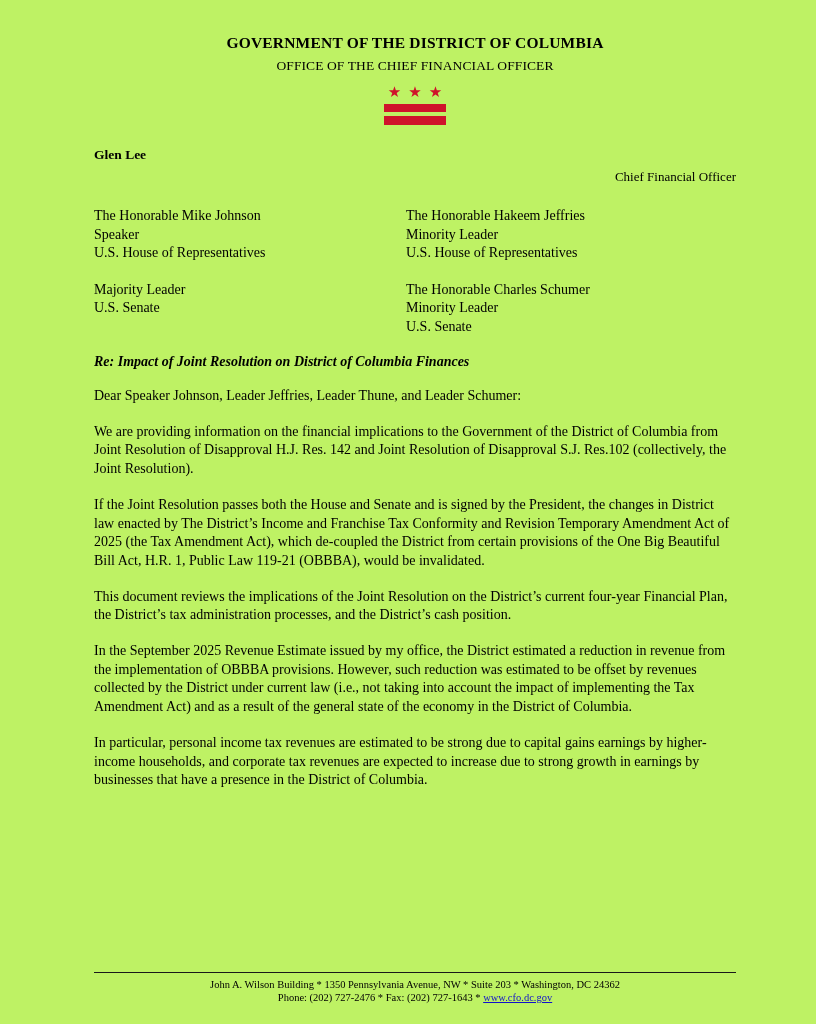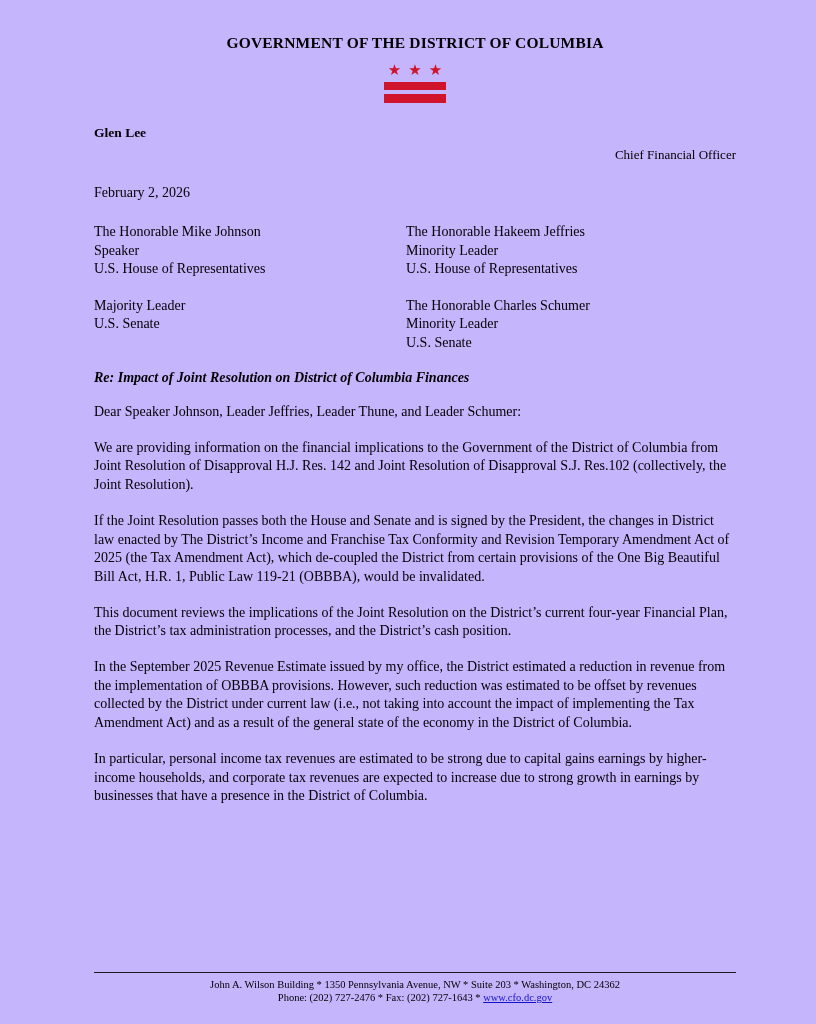--- a/index.html
+++ b/index.html
@@ -17,21 +17,21 @@
     background: #ffffff;
     margin: 0 auto;
     overflow: hidden;
     box-sizing: border-box;
   }
   .sheet {
     position: absolute;
     left: 0; top: 0;
     width: 816px;
     height: 1024px;
-    background: #c4b5fd;
+    background: #bef264;
     padding: 26px 80px 0 94px;
     box-sizing: border-box;
   }
   .hdr-title {
     text-align: center;
     font-weight: bold;
     font-size: 15.5px;
     letter-spacing: 0.2px;
     margin-top: 8px;
   }
@@ -149,39 +149,39 @@
     text-decoration: underline;
   }
 </style>
 </head>
 <body>
 
 <div class="page">
   <div class="sheet">
 
     <div class="hdr-title">GOVERNMENT OF THE DISTRICT OF COLUMBIA</div>
+    <div class="hdr-sub">OFFICE OF THE CHIEF FINANCIAL OFFICER</div>
 
     <div class="flag-wrap">
       <div class="flag">
         <div class="stars">
           <span class="star">★</span>
           <span class="star">★</span>
           <span class="star">★</span>
         </div>
         <div class="bar"></div>
         <div class="bar2"></div>
       </div>
     </div>
 
     <div class="signer">
       <div class="signer-name">Glen Lee</div>
       <div class="signer-title">Chief Financial Officer</div>
     </div>
 
-    <div class="date">February 2, 2026</div>
 
     <div class="recips">
       <div class="recip-row">
         <div class="recip-col">
           <div>The Honorable Mike Johnson</div>
           <div>Speaker</div>
           <div>U.S. House of Representatives</div>
         </div>
         <div class="recip-col">
           <div>The Honorable Hakeem Jeffries</div>

